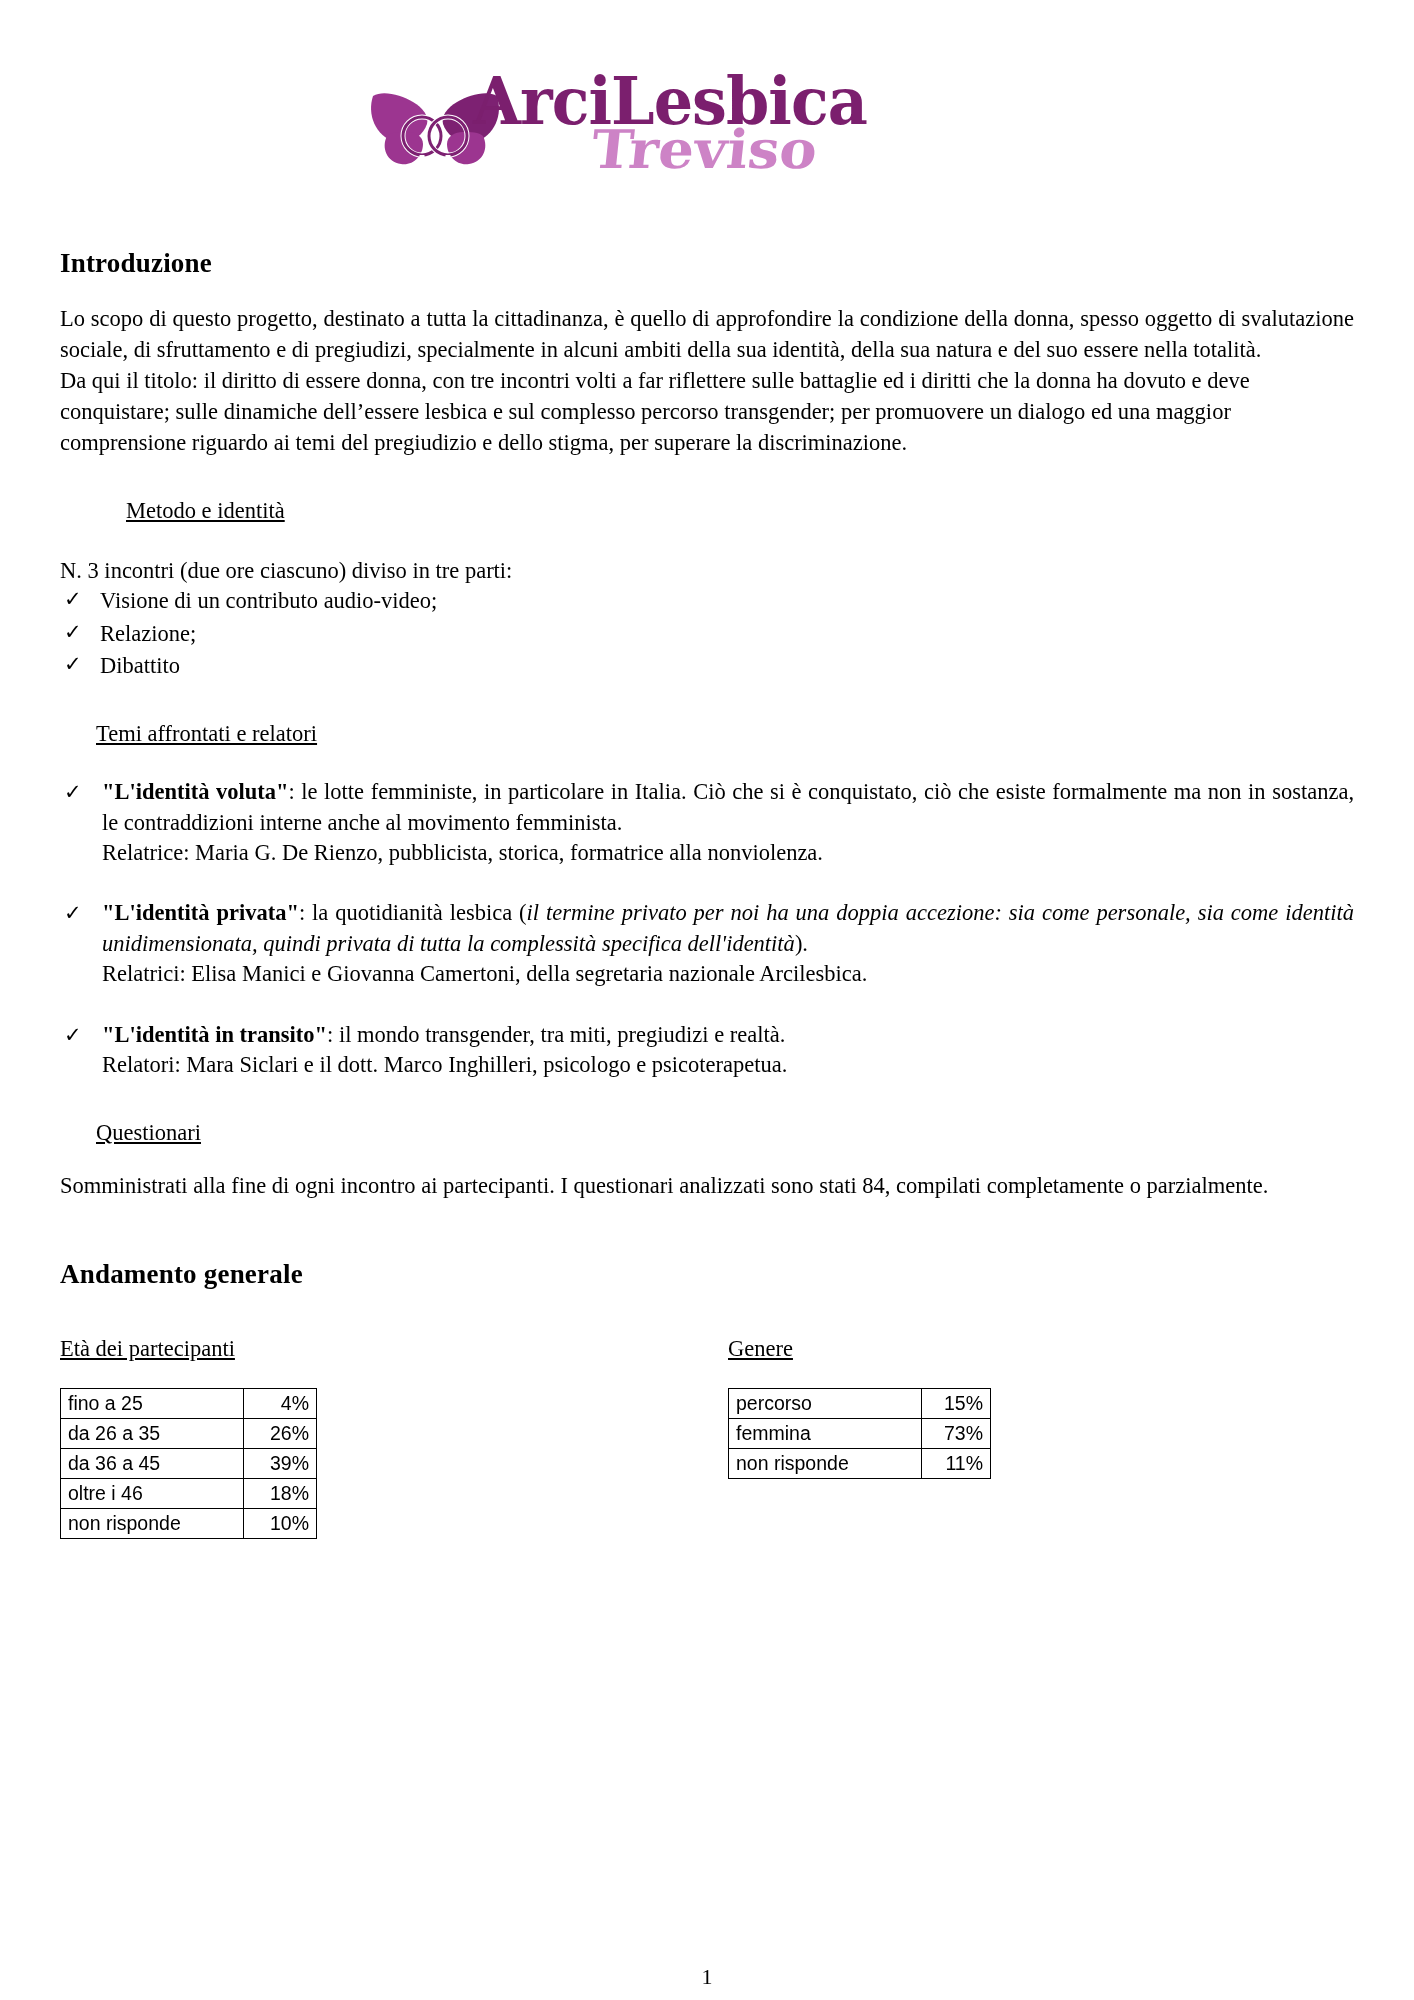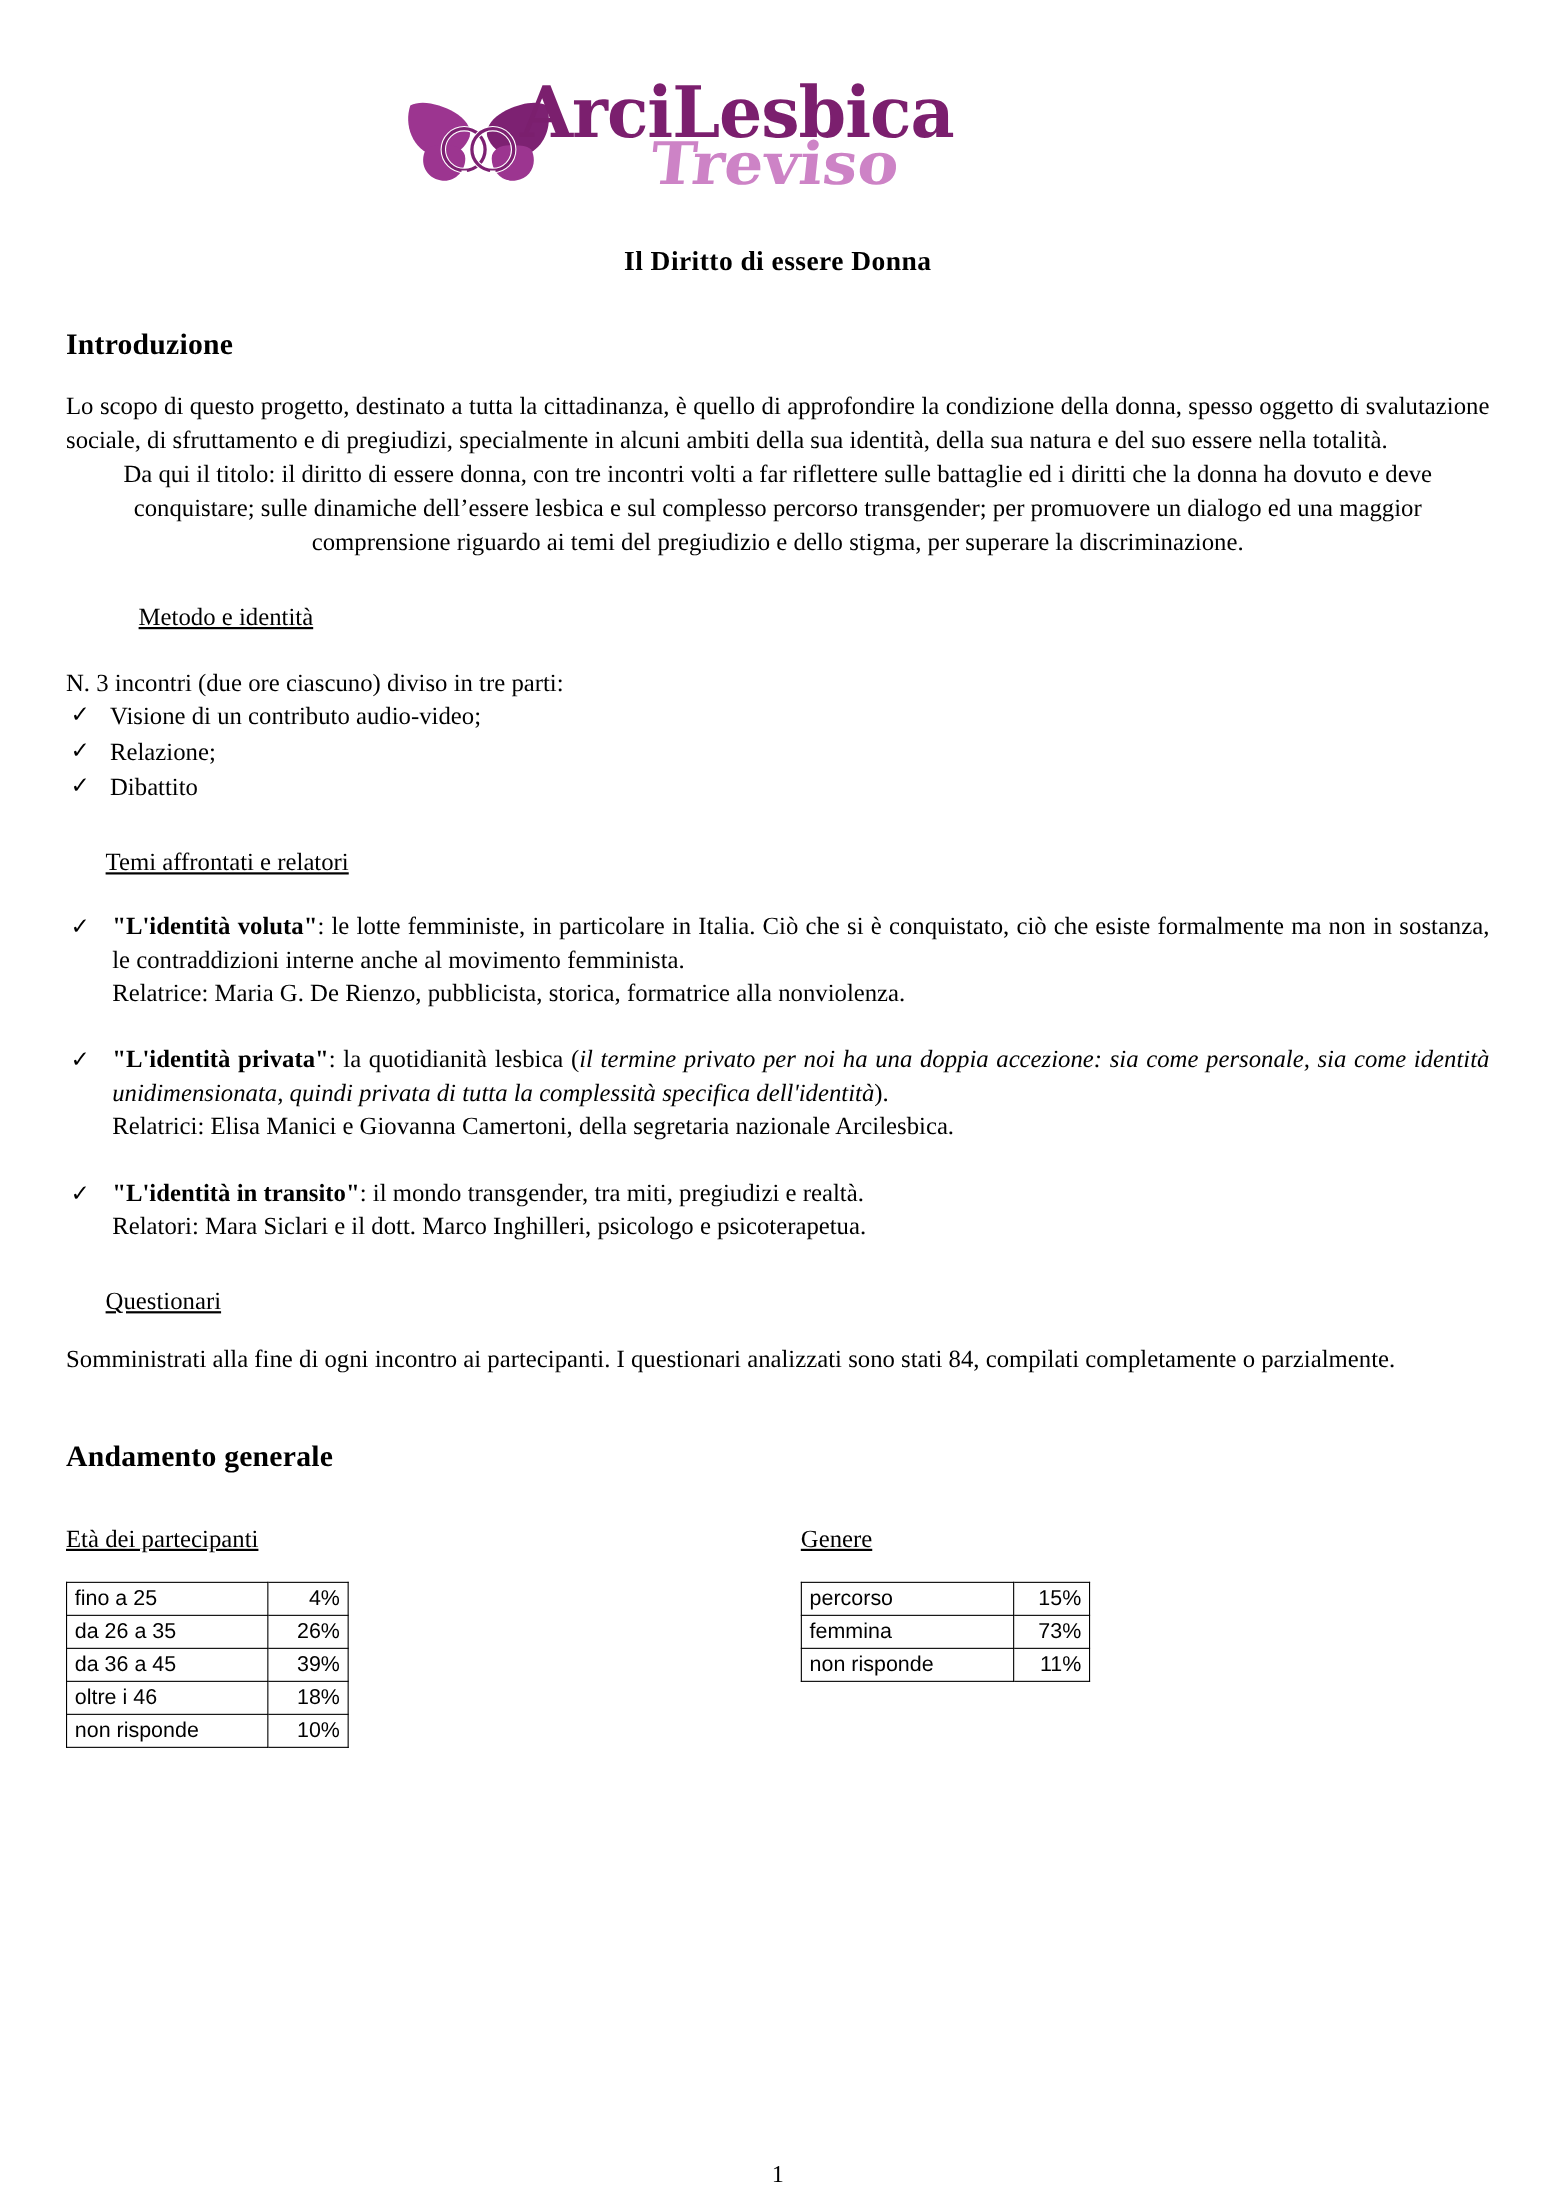--- a/index.html
+++ b/index.html
@@ -92,21 +92,21 @@
   }
 
   
   p.body {
     font-size: 22.5px;
     line-height: 1.38;
     margin: 24px 0 0 0;
     text-align: justify;
   }
   p.body.tight { margin-top: 0; }
-  p.body.nojust { text-align: center; }
+  p.body.nojust { text-align: left; }
 
   .u { }
   .b { font-weight: bold; }
   .i { font-style: italic; }
 
   .sub-head {
     font-size: 22.5px;
     text-decoration: underline;
     margin: 40px 0 0 0;
     padding-left: 66px;
@@ -208,21 +208,20 @@
         <line x1="57" y1="75" x2="57" y2="90" stroke="#ffffff" stroke-width="5"></line>
         <line x1="50" y1="84" x2="64" y2="84" stroke="#ffffff" stroke-width="5"></line>
         <line x1="83" y1="75" x2="83" y2="90" stroke="#ffffff" stroke-width="5"></line>
         <line x1="76" y1="84" x2="90" y2="84" stroke="#ffffff" stroke-width="5"></line>
       </svg>
       <div class="logo-sub">Treviso</div>
       <div class="logo-word">ArciLesbica</div>
     </div>
   </div>
 
-  <div class="doc-title">Il Diritto di essere Donna</div>
 
   <h1 class="section-title">Introduzione</h1>
 
   <p class="body">Lo scopo di questo progetto, destinato a tutta la cittadinanza, è quello di approfondire la condizione della donna, spesso oggetto di svalutazione sociale, di sfruttamento e di pregiudizi, specialmente in alcuni ambiti della sua identità, della sua natura e del suo essere nella totalità.</p>
   <p class="body tight nojust">Da qui il titolo: il diritto di essere donna, con tre incontri volti a far riflettere sulle battaglie ed i diritti che la donna ha dovuto e deve conquistare; sulle dinamiche dell’essere lesbica e sul complesso percorso transgender; per promuovere un dialogo ed una maggior comprensione riguardo ai temi del pregiudizio e dello stigma, per superare la discriminazione.</p>
 
   <div class="sub-head">Metodo e identità</div>
 
   <div class="lead-line">N. 3 incontri (due ore ciascuno) diviso in tre parti:</div>
 

